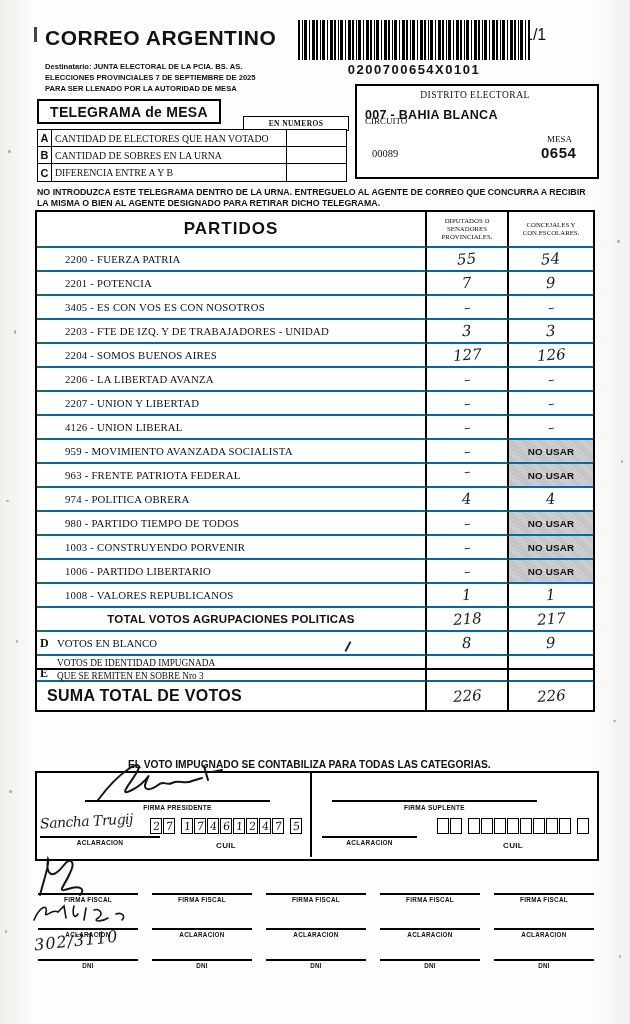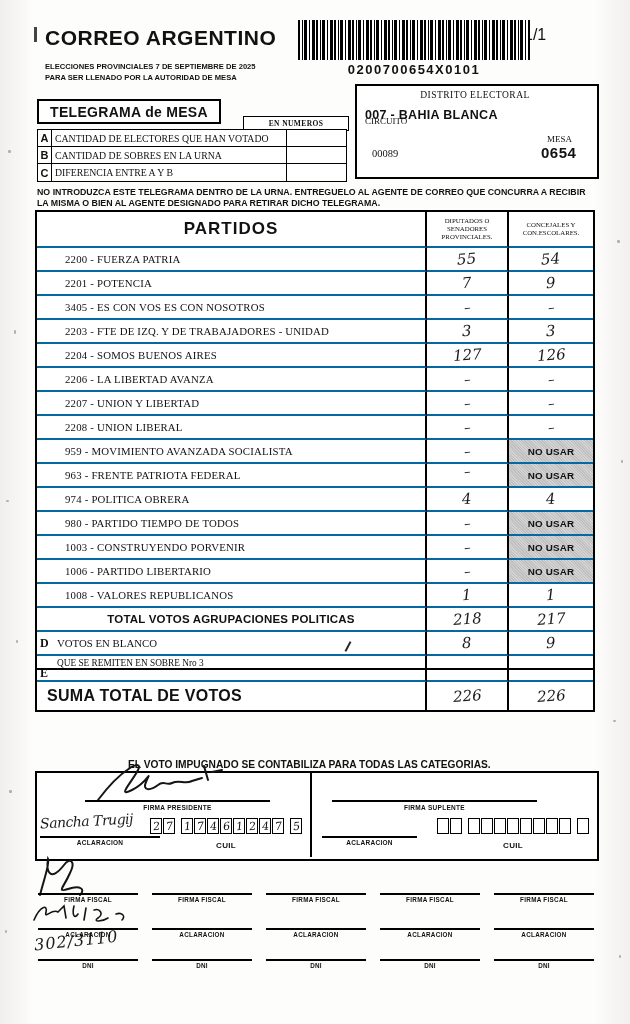--- a/index.html
+++ b/index.html
@@ -101,20 +101,21 @@
   <div class="speck" style="left:5px;top:930px;width:2px;height:3px;"></div>
   <div class="speck" style="left:617px;top:240px;width:3px;height:3px;"></div>
   <div class="speck" style="left:621px;top:460px;width:2px;height:3px;"></div>
   <div class="speck" style="left:613px;top:720px;width:3px;height:2px;"></div>
   <div class="speck" style="left:619px;top:955px;width:2px;height:3px;"></div>
 
   <div class="abs edge-tick"></div>
   <div class="abs brand">CORREO ARGENTINO</div>
   <div class="abs pageind">1/1</div>
   <div class="abs dest">
+    <div>Destinatario: JUNTA ELECTORAL DE LA PCIA. BS. AS.</div>
     <div>ELECCIONES PROVINCIALES 7 DE SEPTIEMBRE DE 2025</div>
     <div>PARA SER LLENADO POR LA AUTORIDAD DE MESA</div>
   </div>
   <div class="abs barcode"></div>
   <div class="abs bcnum">0200700654X0101</div>
   <div class="abs telebox">TELEGRAMA de MESA</div>
 
   <div class="abs dist"></div>
   <div class="abs dist-title">DISTRITO ELECTORAL</div>
   <div class="abs dist-val">007 - BAHIA BLANCA</div>
@@ -192,21 +193,21 @@
       </div>
 
     <div class="p-label">2207 - UNION Y LIBERTAD</div>
     <div class="val">
         <span class="hwd">–</span>
       </div>
     <div class="val lastcol">
         <span class="hwd">–</span>
       </div>
 
-    <div class="p-label">2208 - UNION LIBERAL</div>
+    <div class="p-label">4126 - UNION LIBERAL</div>
     <div class="val">
         <span class="hwd">–</span>
       </div>
     <div class="val lastcol">
         <span class="hwd">–</span>
       </div>
 
     <div class="p-label">959 - MOVIMIENTO AVANZADA SOCIALISTA</div>
     <div class="val">
         <span class="hwd">–</span>
@@ -267,20 +268,21 @@
     </div>
     <div class="val">
         <span class="hwv">8</span>
       </div>
     <div class="val lastcol">
         <span class="hwv">9</span>
       </div>
 
     <div class="e-label esub">
       <span class="e-letter">E</span>
+      <div>VOTOS DE IDENTIDAD IMPUGNADA</div>
       <div>QUE SE REMITEN EN SOBRE Nro 3</div>
     </div>
     <div class="val esub"></div>
     <div class="val lastcol esub"></div>
 
     <div class="suma-label nobot">SUMA TOTAL DE VOTOS</div>
     <div class="val nobot">
         <span class="hwv">226</span>
       </div>
     <div class="val lastcol nobot">

